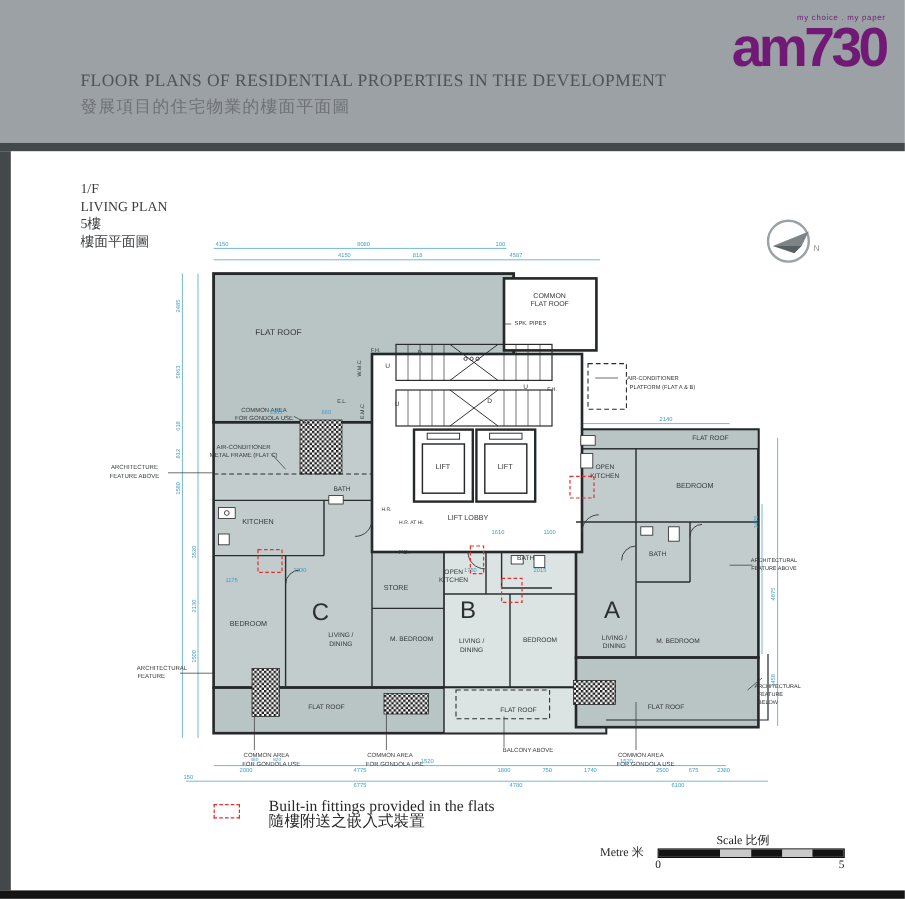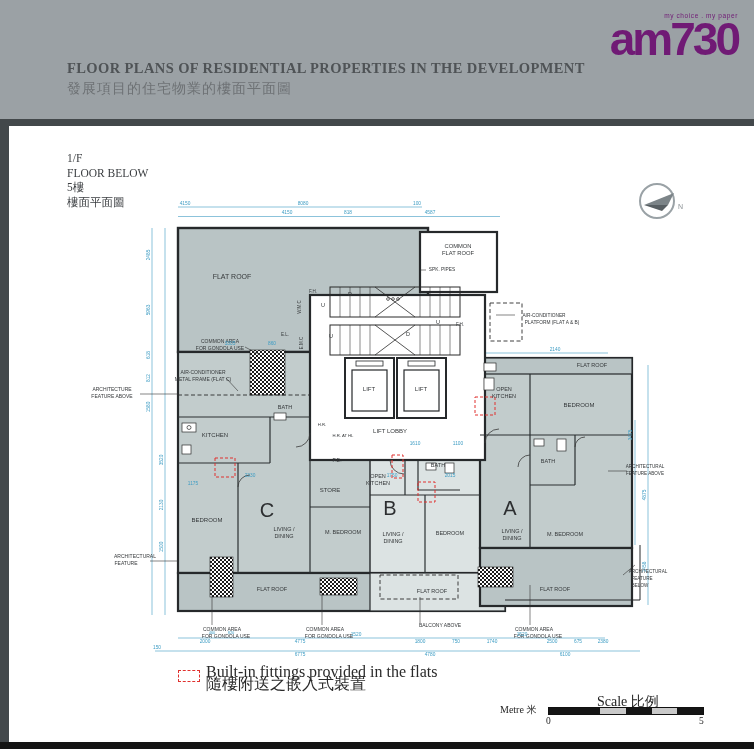--- a/index.html
+++ b/index.html
@@ -2,36 +2,36 @@
 <html><head>
 <meta charset="utf-8">
 <style>
   html,body{margin:0;padding:0;}
   body{width:754px;height:749px;position:relative;background:#ffffff;overflow:hidden;
        font-family:"Liberation Serif",serif;}
   .header{position:absolute;left:0;top:0;width:754px;height:119px;background:#9ba1a5;}
   .dark-strip{position:absolute;left:0;top:119px;width:754px;height:7px;background:#43484b;}
   .left-bar{position:absolute;left:0;top:126px;width:9px;height:616px;background:#43484b;}
   .bottom-bar{position:absolute;left:0;top:742px;width:754px;height:7px;background:#141414;}
-  .title-en{position:absolute;left:67px;top:60px;font-size:14.5px;color:#4f5356;letter-spacing:.4px;white-space:nowrap;font-weight:bold;}
+  .title-en{position:absolute;left:67px;top:60px;font-size:14.5px;color:#4f5356;letter-spacing:.4px;white-space:nowrap;}
   .title-zh{position:absolute;left:67px;top:80px;font-size:14px;color:#6e7275;letter-spacing:1px;white-space:nowrap;}
   .logo{position:absolute;right:16px;top:12px;color:#701a75;text-align:right;}
   .logo-tag{font-family:"Liberation Sans",sans-serif;font-size:6.5px;letter-spacing:.6px;margin-left:3px;}
   .logo-text{font-family:"Liberation Sans",sans-serif;font-weight:bold;font-size:46px;line-height:.88;letter-spacing:-3px;}
   .floor-info{position:absolute;left:67px;top:151px;font-size:11.5px;line-height:14.5px;color:#3b3e41;}
   .compass{position:absolute;left:633px;top:180px;}
   .plan{position:absolute;left:60px;top:195px;}
   .plbl{font-family:"Liberation Sans",sans-serif;fill:#35383a;text-anchor:middle;}
   .plbl.big{fill:#2c2e30;}
   .pdim{font-family:"Liberation Sans",sans-serif;fill:#3f9dc4;text-anchor:middle;}
   .legend{position:absolute;left:178px;top:666px;color:#2a2a2a;}
   .legend-box{position:absolute;left:0;top:4px;width:20px;height:10px;border:1.5px dashed #e0312e;}
-  .legend-text{margin-left:28px;font-size:16px;line-height:11.5px;}
+  .legend-text{margin-left:46px;font-size:13px;line-height:11.5px;}
   .scale{position:absolute;left:500px;top:693px;width:220px;height:40px;color:#1e1e1e;}
-  .scale-title{position:absolute;left:97px;top:0;font-size:14px;text-decoration:underline;}
+  .scale-title{position:absolute;left:97px;top:0;font-size:10px;}
   .scale-unit{position:absolute;left:0;top:10px;font-size:10px;}
   .scale-bar{position:absolute;left:48px;top:14px;width:154px;height:6px;border:1px solid #111;display:flex;}
   .scale-bar div{flex:1;}
   .seg-b{background:#151515;} .seg-g{background:#c9c9c9;}
   .scale-zero{position:absolute;left:46px;top:23px;font-size:9.5px;}
   .scale-five{position:absolute;left:199px;top:23px;font-size:9.5px;}
 </style>
 </head>
 <body>
 
@@ -42,21 +42,21 @@
     <div class="logo-tag">my choice . my paper</div>
     <div class="logo-text">am730</div>
   </div>
 </div>
 <div class="dark-strip"></div>
 <div class="left-bar"></div>
 <div class="bottom-bar"></div>
 
 <div class="floor-info">
   <div>1/F</div>
-  <div>FLOOR BELOW</div>
+  <div>LIVING PLAN</div>
   <div>5樓</div>
   <div>樓面平面圖</div>
 </div>
 
 <svg class="compass" width="58" height="44">
   <circle cx="24" cy="21" r="17" fill="none" stroke="#9aa2a6" stroke-width="2"></circle>
   <polygon points="11,25 41,13 35,25" fill="#7c8488"></polygon>
   <polygon points="11,25 35,25 29,31" fill="#585f63"></polygon>
   <text x="45" y="29" font-family="Liberation Sans, sans-serif" font-size="7" fill="#8a9094">N</text>
 </svg>

